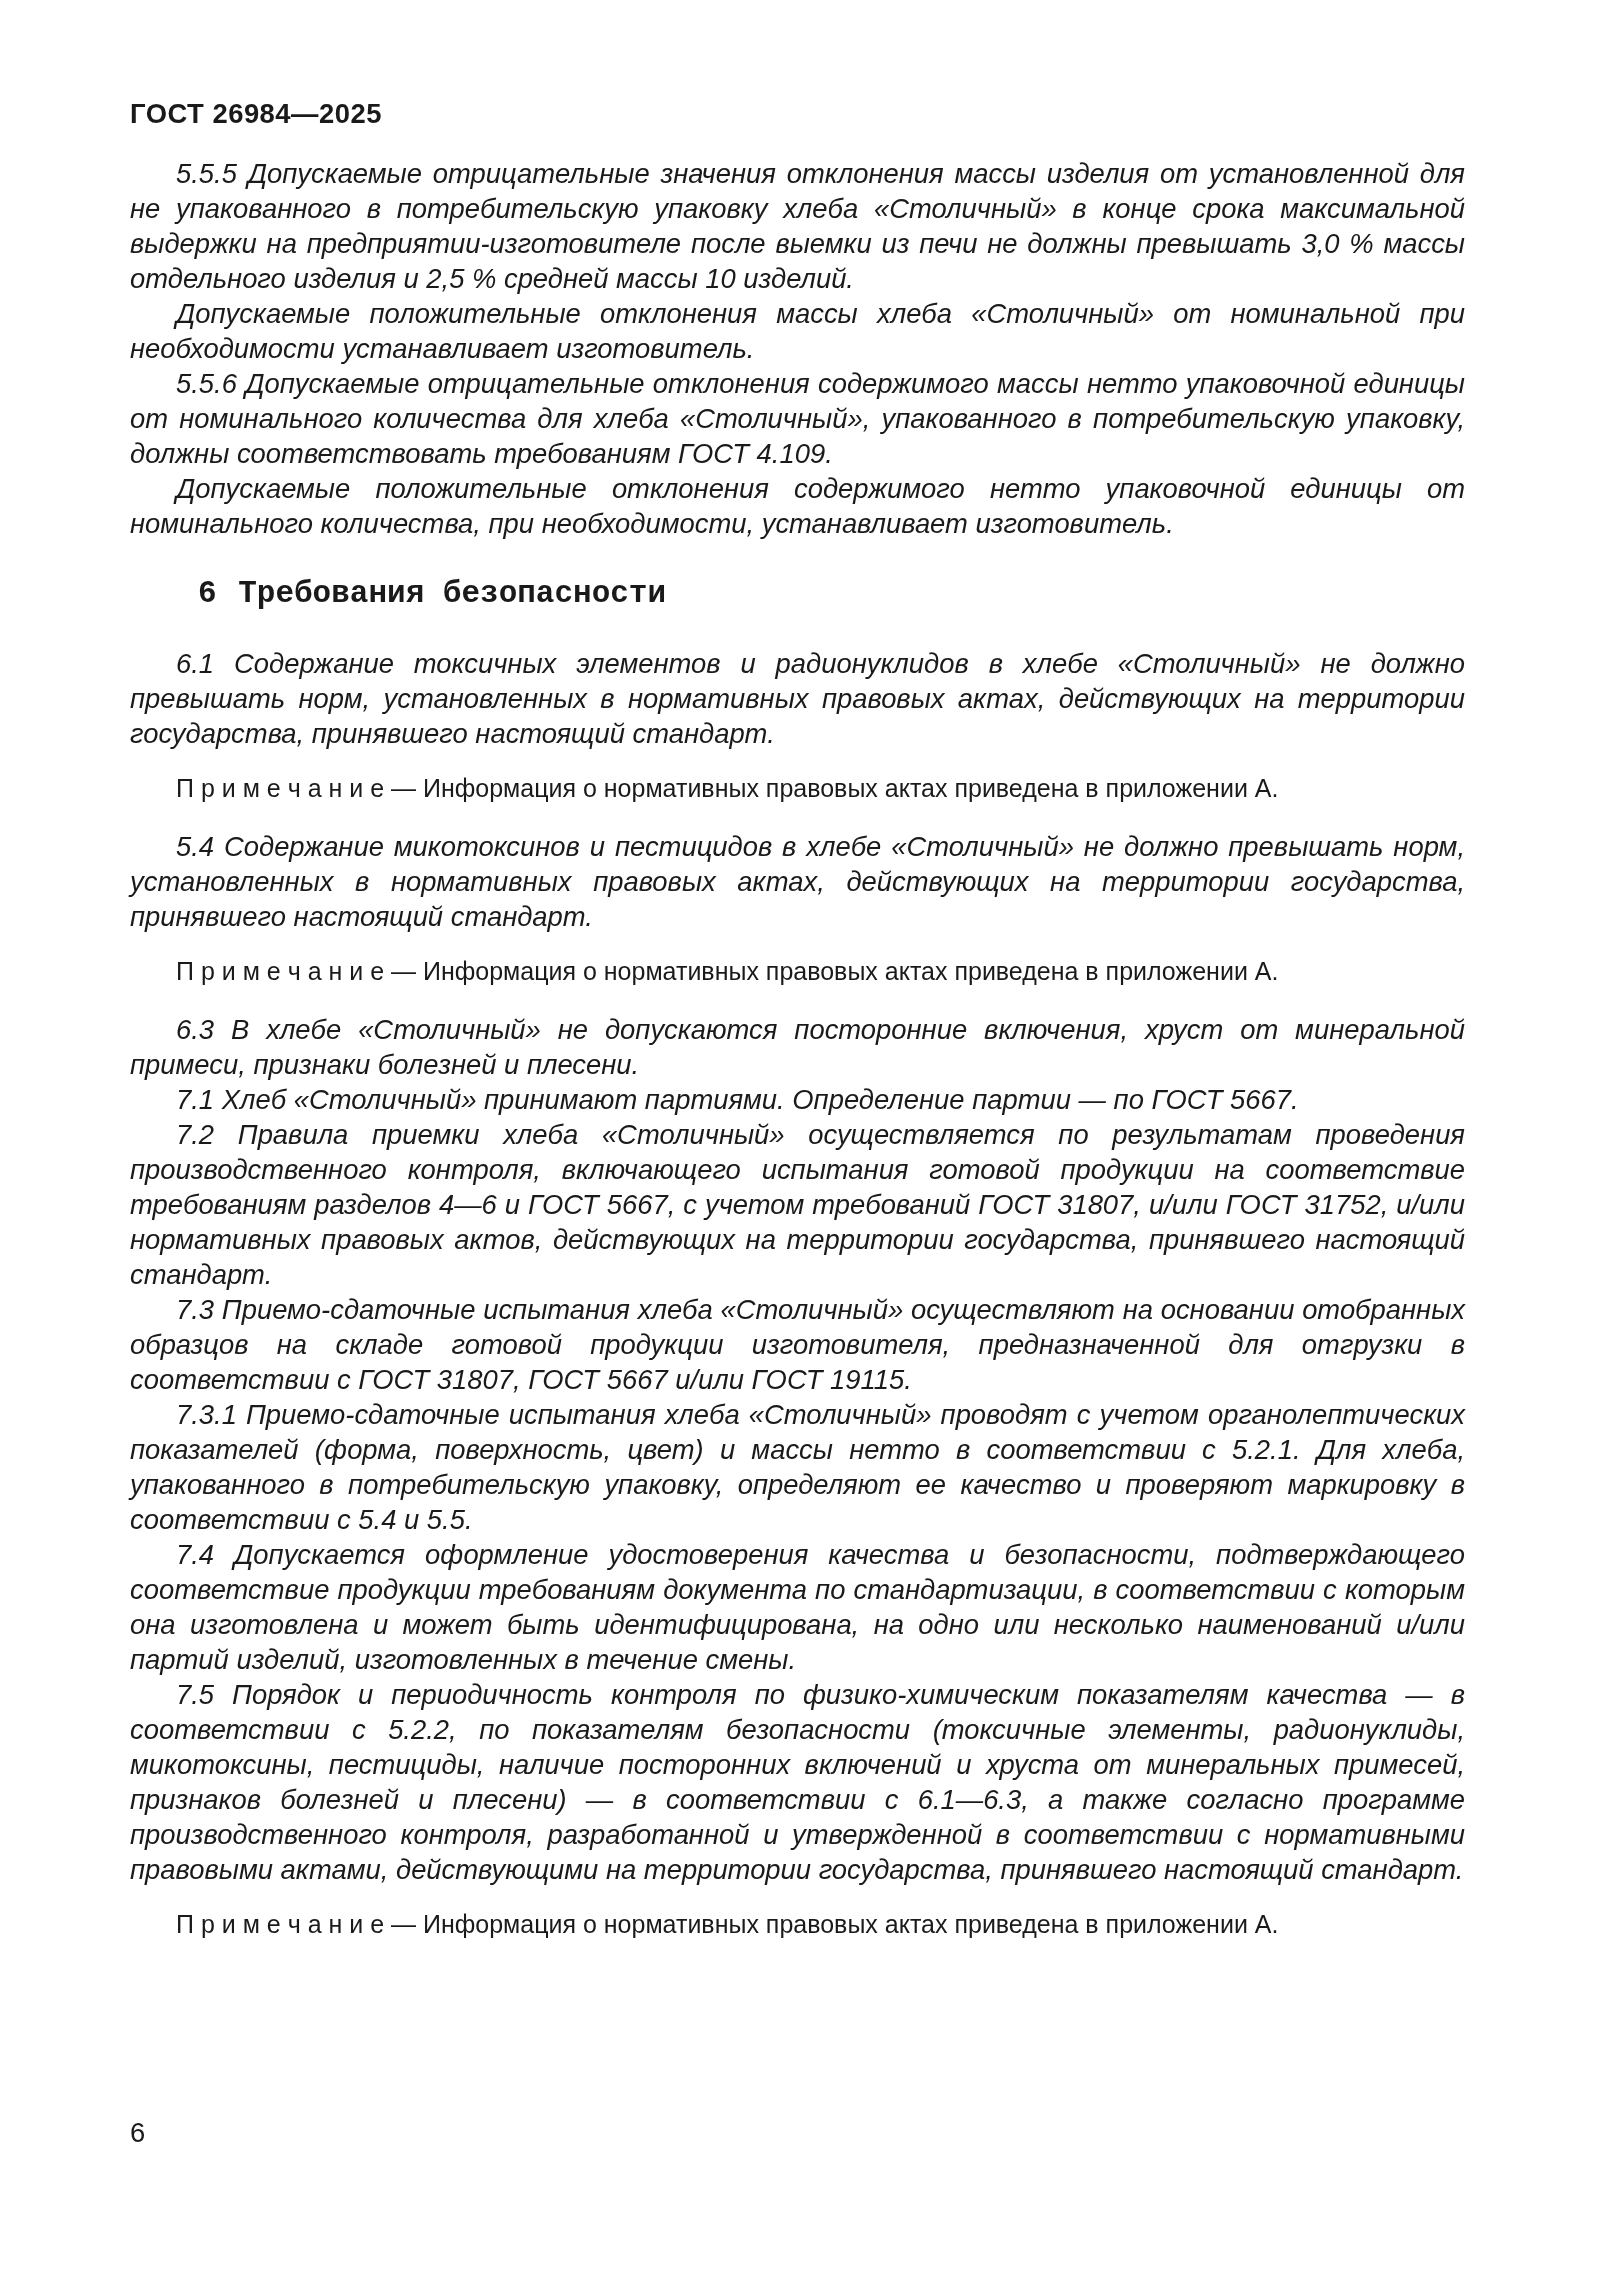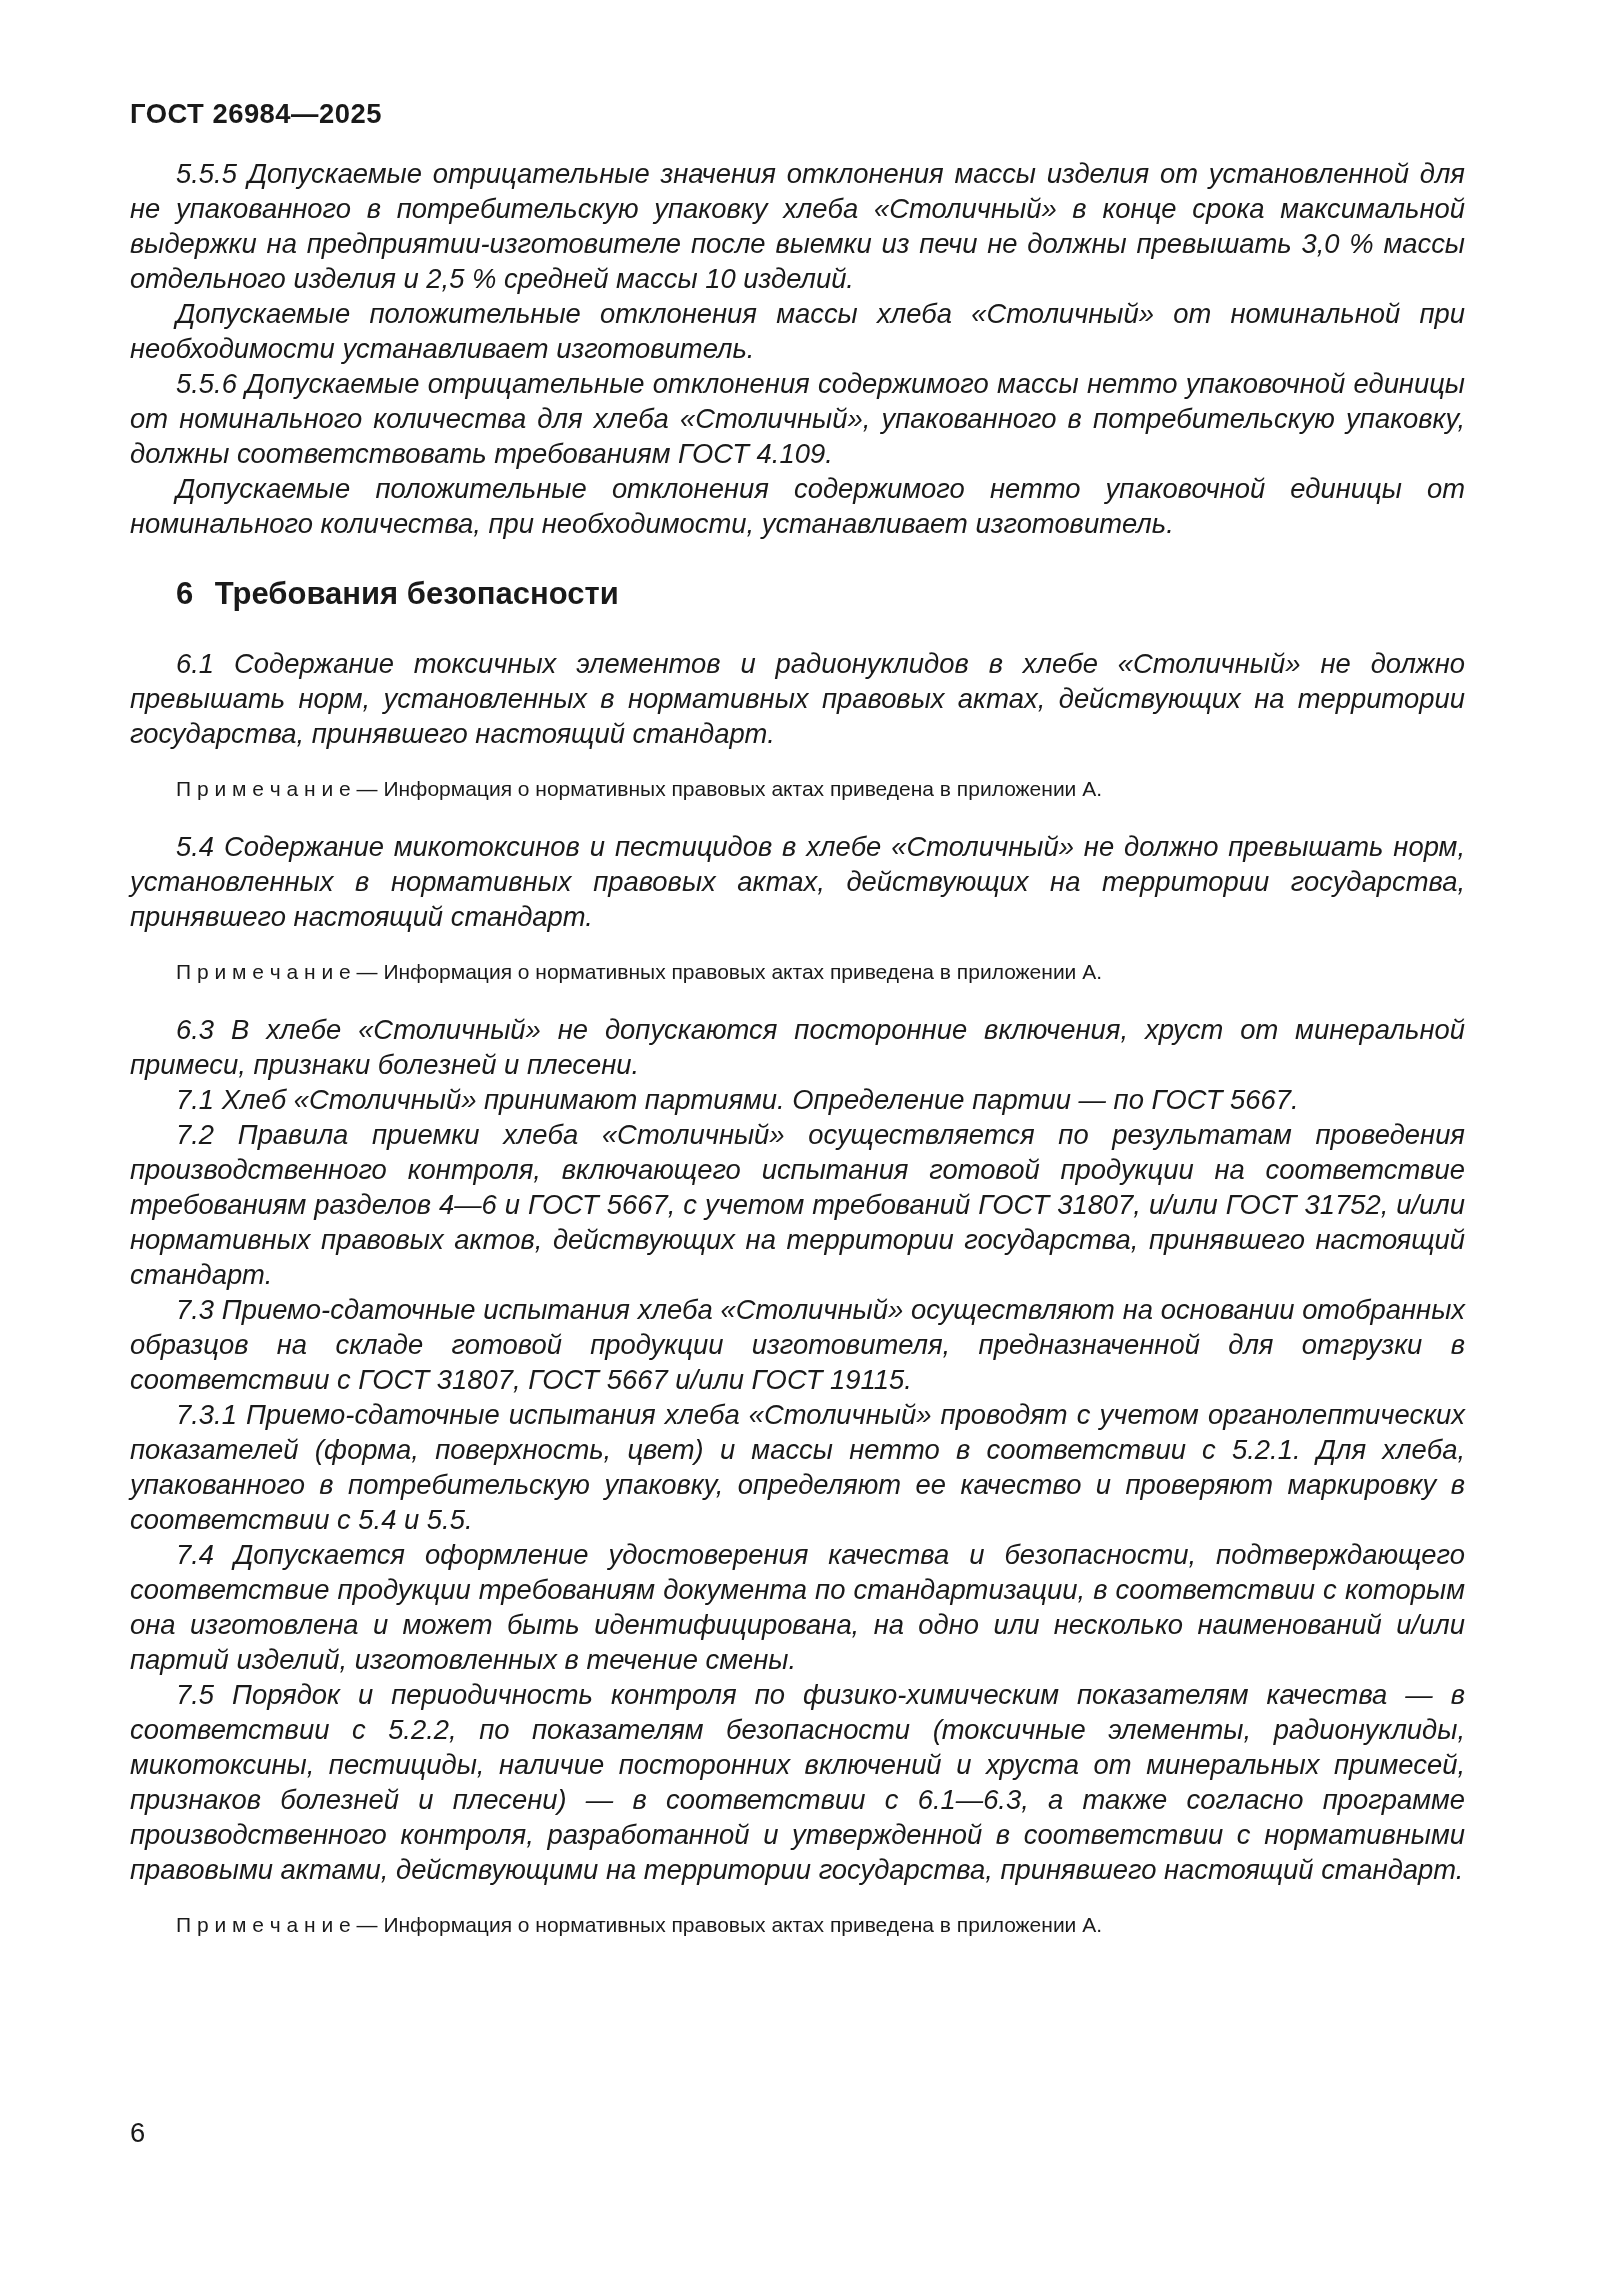--- a/index.html
+++ b/index.html
@@ -37,28 +37,29 @@
     text-align: justify;
     text-indent: 46px;
     margin: 0;
     padding: 0;
     font-style: italic;
   }
   .section-heading {
     font-size: 31px;
     line-height: 39px;
     font-weight: bold;
-    margin: 33px 0 33px 46px;
+    margin: 33px 0 33px 68px;
+    font-family: Liberation Mono, monospace;
   }
   .section-heading .sec-num {
     display: inline-block;
     margin-right: 21.6px;
   }
   p.note {
-    font-size: 21px;
+    font-size: 25px;
     line-height: 31px;
     text-align: justify;
     text-indent: 46px;
     margin: 22.5px 0 24.5px 0;
     padding: 0;
   }
   .page-number {
     position: absolute;
     left: 130px;
     top: 2117px;

